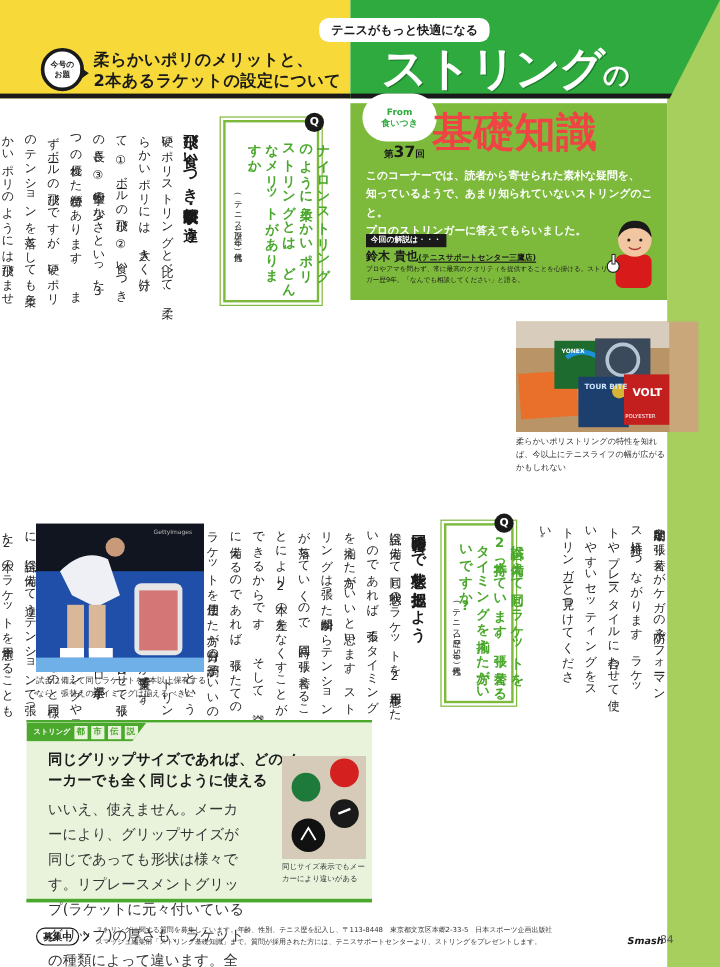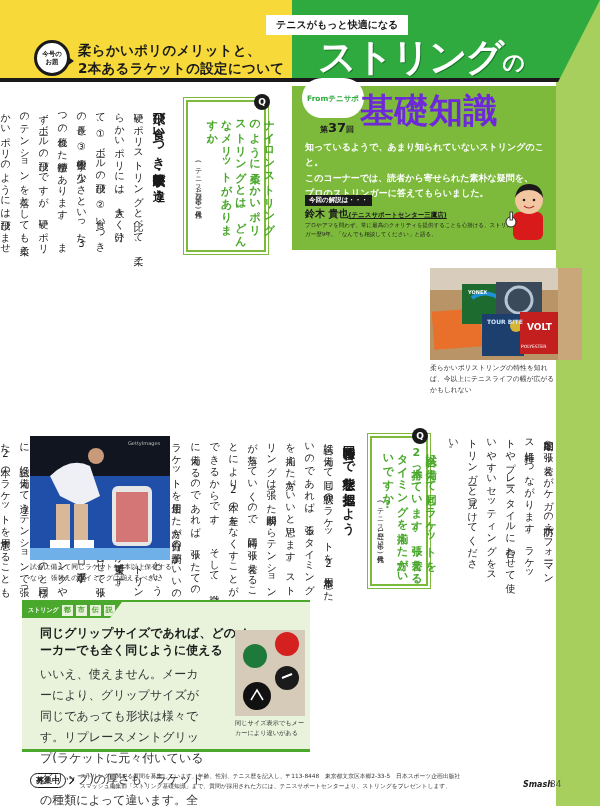--- a/index.html
+++ b/index.html
@@ -11,29 +11,29 @@
 
   
   .topic-band { position: absolute; left: 0; top: 0; width: 292px; height: 82px; background: #f7d93a; border-bottom: 4px solid #1a1a1a; }
   .topic-bubble { position: absolute; left: 34px; top: 40px; width: 36px; height: 36px; border-radius: 50%; background: #fff; border: 3px solid #1a1a1a; display: flex; flex-direction: column; align-items: center; justify-content: center; font-size: 6.5px; font-weight: bold; line-height: 1.25; }
   .topic-bubble::after { content: ""; position: absolute; right: -7px; top: 13px; width: 0; height: 0; border-left: 7px solid #1a1a1a; border-top: 5px solid transparent; border-bottom: 5px solid transparent; }
   .topic-title { position: absolute; left: 78px; top: 41px; font-size: 13.5px; font-weight: bold; line-height: 1.35; color: #1a1a1a; letter-spacing: 0.3px; }
 
   
   .title-band { position: absolute; left: 292px; top: 0; width: 308px; height: 82px; background: #2eaa3e; border-bottom: 4px solid #1a1a1a; }
   .title-band-diag { position: absolute; left: 556px; top: 0; width: 44px; height: 86px; background: #a6cf5e; clip-path: polygon(100% 0, 100% 100%, 0 100%); }
-  .tagline-pill { position: absolute; left: 266px; top: 15px; background: #fff; border-radius: 0; padding: 3px 10px; font-size: 10px; font-weight: bold; color: #1a1a1a; white-space: nowrap; }
+  .tagline-pill { position: absolute; left: 266px; top: 15px; background: #fff; border-radius: 8px; padding: 3px 10px; font-size: 10px; font-weight: bold; color: #1a1a1a; white-space: nowrap; }
   .main-title { position: absolute; left: 318px; top: 32px; font-size: 38px; font-weight: 900; color: #ffffff; letter-spacing: -2px; white-space: nowrap; text-shadow: 1px 1px 0 #1d7a2a; }
   .main-title-no { font-size: 22px; font-weight: bold; letter-spacing: 0; }
 
   .intro-box { position: absolute; left: 292px; top: 86px; width: 264px; height: 164px; background: #7dba3c; }
-  .from-badge { position: absolute; left: 302px; top: 78px; width: 62px; height: 40px; border-radius: 30px 30px 30px 30px; background: #ffffff; display: flex; align-items: center; justify-content: center; font-size: 7.5px; color: #2eaa3e; font-weight: bold; line-height: 1.2; }
+  .from-badge { position: absolute; left: 302px; top: 78px; width: 62px; height: 40px; border-radius: 30px 30px 30px 30px; background: #ffffff; display: flex; flex-direction: column; align-items: center; justify-content: center; font-size: 7.5px; color: #2eaa3e; font-weight: bold; line-height: 1.2; }
   .episode { position: absolute; left: 320px; top: 120px; font-size: 8px; color: #1a1a1a; font-weight: bold; white-space: nowrap; }
   .episode b { font-size: 13px; }
-  .sub-title { position: absolute; left: 360px; top: 88px; font-size: 34px; font-weight: 900; color: #6d28d9; letter-spacing: 0.5px; white-space: nowrap; }
+  .sub-title { position: absolute; left: 360px; top: 88px; font-size: 34px; font-weight: 900; color: #ef4444; letter-spacing: 0.5px; white-space: nowrap; }
   .intro-text { position: absolute; left: 305px; top: 140px; width: 250px; font-size: 9px; color: #ffffff; font-weight: bold; line-height: 1.7; }
   .commentator-label { position: absolute; left: 305px; top: 195px; background: #1a1a1a; color: #fff; font-size: 6.5px; padding: 1px 4px; font-weight: bold; }
   .commentator-name { position: absolute; left: 305px; top: 207px; font-size: 10px; font-weight: bold; color: #1a1a1a; white-space: nowrap; }
   .commentator-name small { font-size: 6.5px; text-decoration: underline; }
   .commentator-desc { position: absolute; left: 305px; top: 221px; width: 210px; font-size: 5.5px; line-height: 1.6; color: #1a1a1a; }
   .avatar { position: absolute; left: 505px; top: 178px; width: 44px; height: 62px; }
 
   
   .vtext { position: absolute; writing-mode: vertical-rl; text-orientation: upright; font-size: 10px; line-height: 1.9; letter-spacing: 0.5px; color: #222; }
   .vhead { position: absolute; writing-mode: vertical-rl; text-orientation: upright; font-weight: bold; color: #1a1a1a; letter-spacing: 0.5px; }
@@ -81,30 +81,30 @@
 <div class="title-band"></div>
 <div class="title-band-diag"></div>
 <div class="tagline-pill">テニスがもっと快適になる</div>
 <div class="main-title">
   <span>ストリング</span><span class="main-title-no">の</span>
 </div>
 
 <div class="intro-box"></div>
 <div class="from-badge">
   <span>From</span>
-  <span>テニサポ</span>
+  <span>食いつき</span>
 </div>
 <div class="episode">
   <span>第</span><b>37</b><span>回</span>
 </div>
 <div class="sub-title">基礎知識</div>
 
 <div class="intro-text">
+  <div>このコーナーでは、読者から寄せられた素朴な疑問を、</div>
   <div>知っているようで、あまり知られていないストリングのこと。</div>
-  <div>このコーナーでは、読者から寄せられた素朴な疑問を、</div>
   <div>プロのストリンガーに答えてもらいました。</div>
 </div>
 <div class="commentator-label">今回の解説は・・・</div>
 <div class="commentator-name">
   <span>鈴木 貴也</span><small>(テニスサポートセンター三鷹店)</small>
 </div>
 <div class="commentator-desc">プロやアマを問わず、常に最高のクオリティを提供することを心掛ける。ストリンガー歴9年。「なんでも相談してください」と語る。</div>
 <svg class="avatar" viewBox="0 0 44 62">
   <rect x="8" y="34" width="30" height="28" rx="6" fill="#d91a1a"></rect>
   <circle cx="24" cy="22" r="14" fill="#f2c6a0"></circle>

